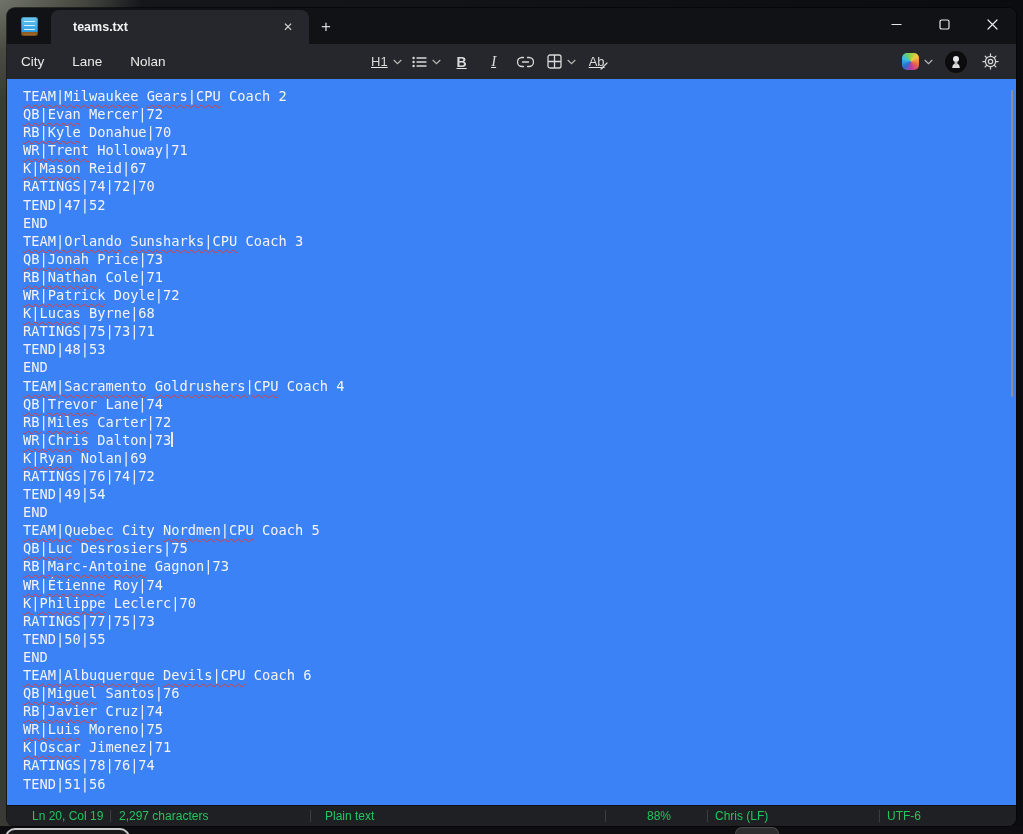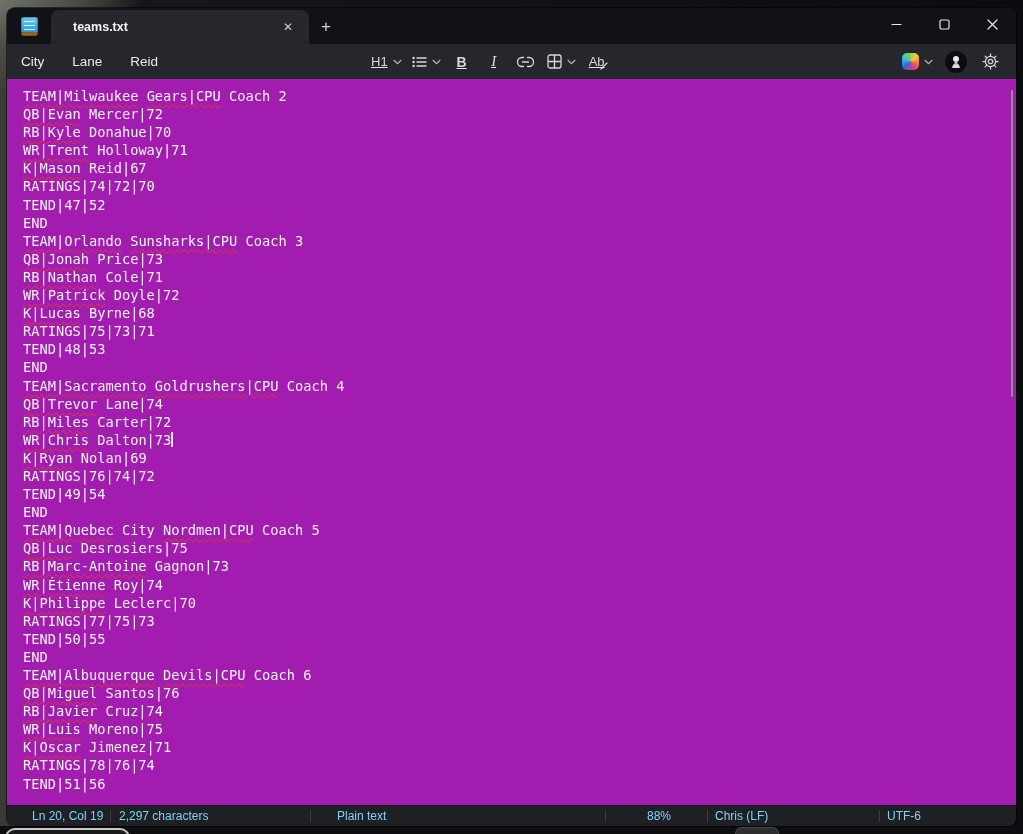--- a/index.html
+++ b/index.html
@@ -62,34 +62,34 @@
   .clear-fmt .slash { position:absolute; right:-3px; bottom:-1px; }
 
   .right-cluster { position:absolute; right:12px; top:0; height:35px; display:flex; align-items:center; gap:9px; }
   .copilot-logo { width:17px; height:17px; border-radius:5px;
     background:conic-gradient(from 230deg, #2570d4, #37b8e8, #7ed348, #f6c93f, #ef6a3f, #c23a9e, #2570d4); }
   .avatar { width:22px; height:22px; border-radius:50%; background:#0c0c0e; display:flex; align-items:center; justify-content:center;
     box-shadow:0 0 0 1px #2a2a2a; }
   .gear { width:28px; height:28px; display:flex; align-items:center; justify-content:center; }
 
   
-  .editor { position:relative; flex:1 1 auto; background:#a21caf; overflow:hidden; cursor:text; }
+  .editor { position:relative; flex:1 1 auto; background:#3b82f6; overflow:hidden; cursor:text; }
   .editor-content { position:absolute; left:16px; top:8px; right:20px;
     font-family:"DejaVu Sans Mono","Liberation Mono",monospace; font-size:13.7px; line-height:18.1px;
     color:#f4f4f4; white-space:pre; }
   .line { height:18.1px; }
   .sq { text-decoration:underline; text-decoration-style:wavy; text-decoration-color:#e23b2e;
     text-decoration-thickness:1px; text-underline-offset:3px; }
   .caret { display:inline-block; width:1.5px; height:15px; background:#e9e9e9; vertical-align:-2px; }
   .scrollbar-thumb { position:absolute; right:3px; top:11px; width:2.5px; height:307px;
     background:#909090; border-radius:2px; }
 
   
   .statusbar { height:21px; background:#1f2024; border-top:1px solid #121215; flex:0 0 auto;
-    position:relative; font-size:12px; color:#7dd3fc; }
+    position:relative; font-size:12px; color:#22c55e; }
   .sb-item { position:absolute; top:0; line-height:20px; white-space:nowrap; }
   .sb-div { position:absolute; top:4px; width:1px; height:12px; background:#3c3d42; }
 </style>
 </head>
 <body>
 
 <div class="screen">
 
   <div class="behind-strip"></div>
   <div class="behind-window"></div>
@@ -127,21 +127,21 @@
               <path d="M1 1 L10 10 M10 1 L1 10" stroke="#e9e9e9" stroke-width="1.2" stroke-linecap="round"></path>
             </svg>
         </div>
       </div>
     </div>
 
     <div class="commandbar">
       <div class="menus">
         <span class="menu-item">City</span>
         <span class="menu-item">Lane</span>
-        <span class="menu-item">Reid</span>
+        <span class="menu-item">Nolan</span>
       </div>
 
       <div class="fmt-toolbar">
         <div class="tbtn">
           <span class="lbl">H1</span>
           <svg class="chev" width="9" height="6" viewBox="0 0 9 6">
               <path d="M1 1.3 L4.5 4.7 L8 1.3" fill="none" stroke="#cfcfcf" stroke-width="1.2" stroke-linecap="round"></path>
             </svg>
         </div>
         <div class="tbtn">
@@ -235,21 +235,21 @@
     <div class="editor">
       <div class="editor-content"><div class="line"><span class="sq">TEAM|Milwaukee</span><span> </span><span class="sq">Gears|CPU</span><span> Coach 2</span></div><div class="line"><span class="sq">QB|Evan</span><span> Mercer|72</span></div><div class="line"><span class="sq">RB|Kyle</span><span> Donahue|70</span></div><div class="line"><span class="sq">WR|Trent</span><span> Holloway|71</span></div><div class="line"><span class="sq">K|Mason</span><span> Reid|67</span></div><div class="line"><span>RATINGS|74|72|70</span></div><div class="line"><span>TEND|47|52</span></div><div class="line"><span>END</span></div><div class="line"><span class="sq">TEAM|Orlando</span><span> </span><span class="sq">Sunsharks|CPU</span><span> Coach 3</span></div><div class="line"><span class="sq">QB|Jonah</span><span> Price|73</span></div><div class="line"><span class="sq">RB|Nathan</span><span> Cole|71</span></div><div class="line"><span class="sq">WR|Patrick</span><span> Doyle|72</span></div><div class="line"><span class="sq">K|Lucas</span><span> Byrne|68</span></div><div class="line"><span>RATINGS|75|73|71</span></div><div class="line"><span>TEND|48|53</span></div><div class="line"><span>END</span></div><div class="line"><span class="sq">TEAM|Sacramento</span><span> </span><span class="sq">Goldrushers|CPU</span><span> Coach 4</span></div><div class="line"><span class="sq">QB|Trevor</span><span> Lane|74</span></div><div class="line"><span class="sq">RB|Miles</span><span> Carter|72</span></div><div class="line"><span class="sq">WR|Chris</span><span> Dalton|73</span><span class="caret"></span></div><div class="line"><span class="sq">K|Ryan</span><span> Nolan|69</span></div><div class="line"><span>RATINGS|76|74|72</span></div><div class="line"><span>TEND|49|54</span></div><div class="line"><span>END</span></div><div class="line"><span class="sq">TEAM|Quebec</span><span> City </span><span class="sq">Nordmen|CPU</span><span> Coach 5</span></div><div class="line"><span class="sq">QB|Luc</span><span> Desrosiers|75</span></div><div class="line"><span class="sq">RB|Marc-Antoine</span><span> Gagnon|73</span></div><div class="line"><span class="sq">WR|Étienne</span><span> Roy|74</span></div><div class="line"><span class="sq">K|Philippe</span><span> Leclerc|70</span></div><div class="line"><span>RATINGS|77|75|73</span></div><div class="line"><span>TEND|50|55</span></div><div class="line"><span>END</span></div><div class="line"><span class="sq">TEAM|Albuquerque</span><span> </span><span class="sq">Devils|CPU</span><span> Coach 6</span></div><div class="line"><span class="sq">QB|Miguel</span><span> Santos|76</span></div><div class="line"><span class="sq">RB|Javier</span><span> Cruz|74</span></div><div class="line"><span class="sq">WR|Luis</span><span> Moreno|75</span></div><div class="line"><span class="sq">K|Oscar</span><span> Jimenez|71</span></div><div class="line"><span>RATINGS|78|76|74</span></div><div class="line"><span>TEND|51|56</span></div></div>
       <div class="scrollbar-thumb"></div>
     </div>
 
     <div class="statusbar">
       <span class="sb-item" style="left:25px">Ln 20, Col 19</span>
       <span class="sb-div" style="left:103px"></span>
       <span class="sb-item" style="left:112px">2,297 characters</span>
       <span class="sb-div" style="left:303px"></span>
-      <span class="sb-item" style="left:330px">Plain text</span>
+      <span class="sb-item" style="left:318px">Plain text</span>
       <span class="sb-div" style="left:598px"></span>
       <span class="sb-item" style="left:640px">88%</span>
       <span class="sb-div" style="left:700px"></span>
       <span class="sb-item" style="left:708px">Chris (LF)</span>
       <span class="sb-div" style="left:872px"></span>
       <span class="sb-item" style="left:880px">UTF-6</span>
     </div>
 
   </div>
 </div>

